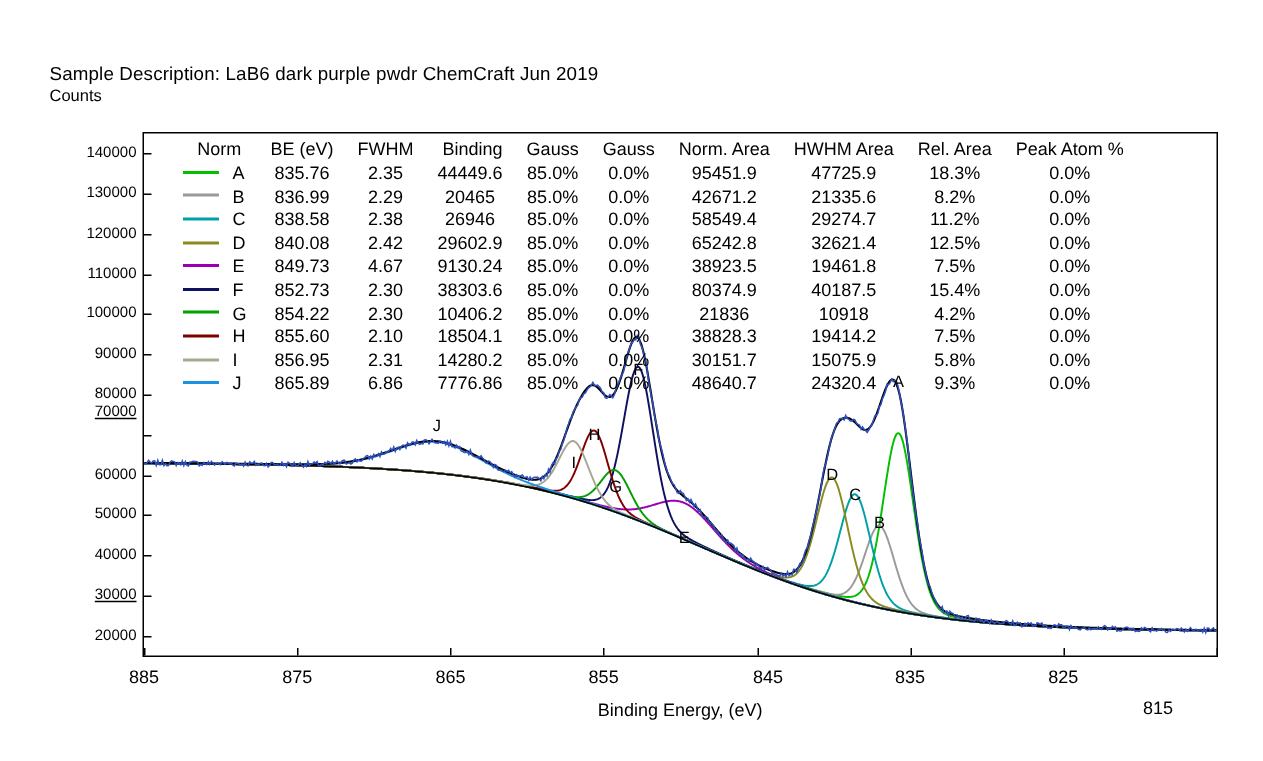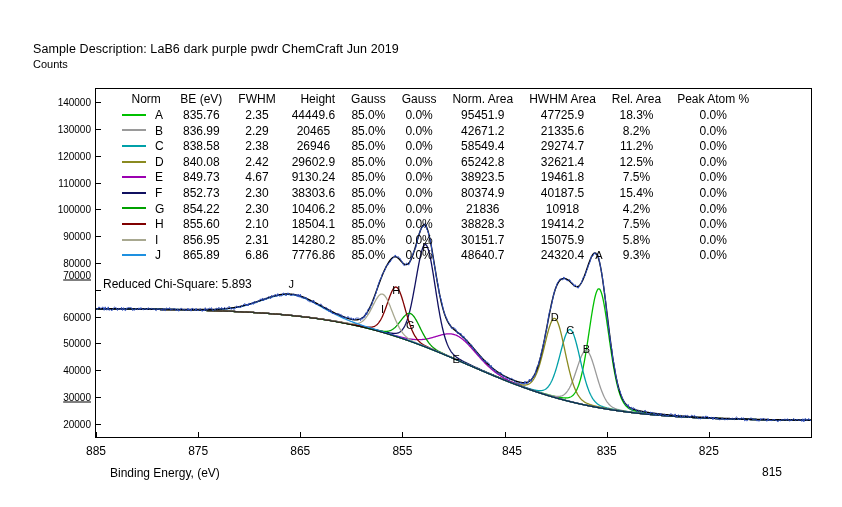--- a/index.html
+++ b/index.html
@@ -5,21 +5,21 @@
   html,body{margin:0;padding:0;background:#ffffff;}
   body{width:842px;height:507px;font-family:"Liberation Sans",sans-serif;color:#000;position:relative;overflow:hidden;}
   #root{position:absolute;left:0;top:0;width:842px;height:507px;}
   .hdr{position:absolute;left:33px;top:42px;font-size:12.5px;letter-spacing:0.1px;}
   .counts{position:absolute;left:33px;top:58px;font-size:11px;}
   .plotframe{position:absolute;left:95px;top:88px;width:717px;height:350px;border:1px solid #000;box-sizing:border-box;background:#fff;}
   .ytick{position:absolute;right:100%;margin-right:5px;font-size:10px;white-space:nowrap;transform:translateY(-50%);}
   .ytickline{position:absolute;left:0;width:5px;height:1px;background:#000;}
   .xtick{position:absolute;top:100%;margin-top:7px;font-size:12px;transform:translateX(-50%);}
   .xtickline{position:absolute;bottom:0;width:1px;height:5px;background:#000;}
-  .xlabel{position:absolute;left:110px;top:466px;width:717px;text-align:left;font-size:12px;}
+  .xlabel{position:absolute;left:95px;top:466px;width:717px;text-align:center;font-size:12px;}
   .chi{position:absolute;left:103px;top:277px;font-size:12px;background:transparent;}
   table.legend{position:absolute;left:120px;top:92px;border-collapse:collapse;font-size:12px;}
   table.legend th{font-weight:normal;padding:0 8px 2px 8px;text-align:right;}
   table.legend td{padding:0 8px;text-align:center;line-height:15.6px;white-space:nowrap;}
   table.legend td.lab{text-align:left;padding-left:2px;width:36px;}
   .swatch{display:inline-block;width:24px;height:2px;vertical-align:middle;margin-right:9px;position:relative;top:-1px;}
   svg.curves{position:absolute;left:0;top:0;width:717px;height:350px;}
   .peaklabel{position:absolute;font-size:11px;color:#000;transform:translate(-50%,-50%);}
 </style>
 </head>
@@ -99,30 +99,29 @@
         <div class="peaklabel" style="left: 458.826px; top: 227.538px;">D</div>
         <div class="peaklabel" style="left: 360.258px; top: 270.369px;">E</div>
         <div class="peaklabel" style="left: 329.615px; top: 157.938px;">F</div>
         <div class="peaklabel" style="left: 314.396px; top: 235.569px;">G</div>
         <div class="peaklabel" style="left: 300.3px; top: 200.769px;">H</div>
         <div class="peaklabel" style="left: 286.511px; top: 219.508px;">I</div>
         <div class="peaklabel" style="left: 195.195px; top: 195.415px;">J</div>
       </div>
   </div>
 
-  <div class="chi">Reduced Chi-Square: 5.893</div>
   <div class="xlabel">Binding Energy, (eV)</div>
 
   <table class="legend">
     <thead>
         <tr id="legend-head">
           <th style="text-align: center;">Norm</th>
           <th>BE (eV)</th>
           <th>FWHM</th>
-          <th>Height</th>
+          <th>Binding</th>
           <th>Gauss</th>
           <th>Gauss</th>
           <th>Norm. Area</th>
           <th>HWHM Area</th>
           <th>Rel. Area</th>
           <th>Peak Atom %</th>
         </tr>
       </thead>
     <tbody id="legend-body">
         <tr>

